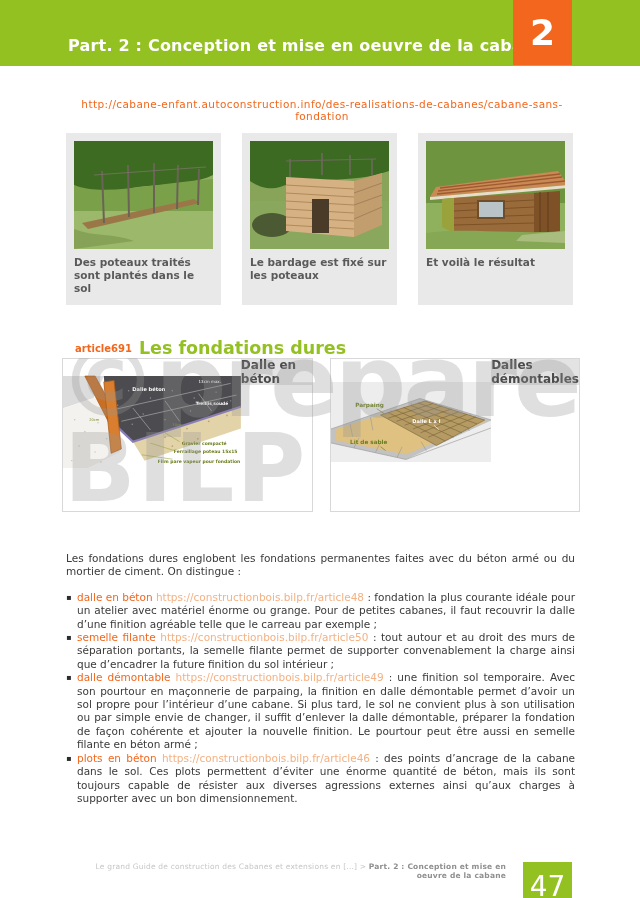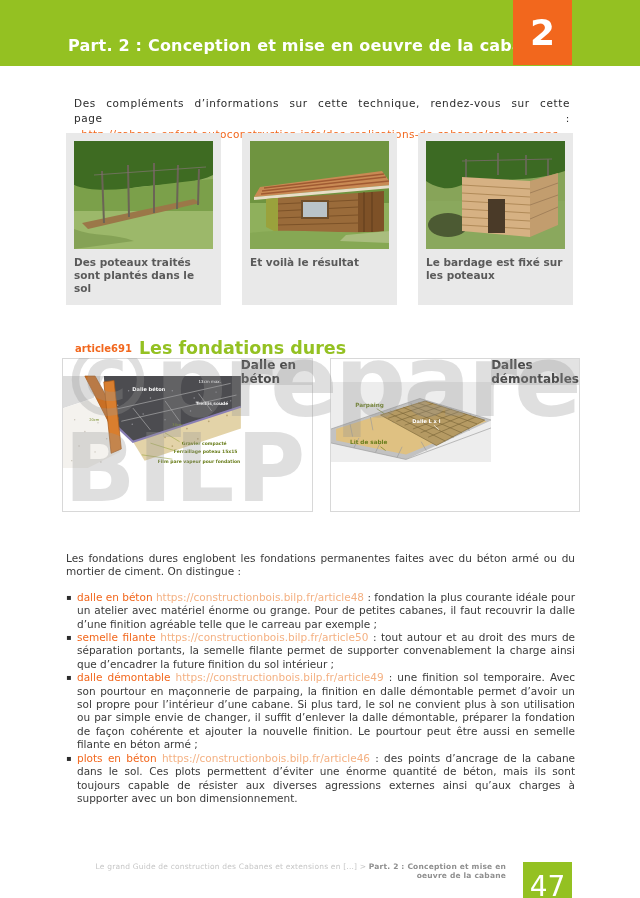--- a/index.html
+++ b/index.html
@@ -106,21 +106,20 @@
 </style>
 </head>
 <body>
 
 <div class="header">
   <div class="header-title">Part. 2 : Conception et mise en oeuvre de la cabane</div>
   <div class="chapter-box">2</div>
 </div>
 
 <div class="intro">
-  <div class="intro-text">Des compléments d’informations sur cette technique, rendez-vous sur cette page :</div>
   <a class="intro-link" href="#">http://cabane-enfant.autoconstruction.info/des-realisations-de-cabanes/cabane-sans-fondation</a>
 </div>
 
 <div class="photos">
 
   <div class="photo-card">
     <span class="photo-frame">
       <svg viewBox="0 0 139 108" xmlns="http://www.w3.org/2000/svg">
         <rect width="139" height="108" fill="#8fae62"></rect>
         <rect x="0" y="0" width="42" height="26" fill="#cfe0ea"></rect>
@@ -138,53 +137,20 @@
         <line x1="20" y1="34" x2="132" y2="26" stroke="#7a7468" stroke-width="0.8"></line>
         <path d="M0,88 C20,96 40,92 60,100 L0,108 Z" fill="#85a256"></path>
       </svg>
     </span>
     <div class="photo-caption">Des poteaux traités sont plantés dans le sol</div>
   </div>
 
   <div class="photo-card">
     <span class="photo-frame">
       <svg viewBox="0 0 139 108" xmlns="http://www.w3.org/2000/svg">
-        <rect width="139" height="108" fill="#6f9440"></rect>
-        <rect x="0" y="62" width="139" height="46" fill="#8fb05c"></rect>
-        <polygon points="10,46 132,30 142,44 4,56" fill="#c98a54"></polygon>
-        <g stroke="#a05a32" stroke-width="1.4">
-          <line x1="12" y1="50" x2="136" y2="36"></line>
-          <line x1="11" y1="53" x2="139" y2="40"></line>
-          <line x1="14" y1="47" x2="134" y2="33"></line>
-        </g>
-        <polygon points="4,56 142,44 142,47 4,59" fill="#e8ddc8"></polygon>
-        <polygon points="16,58 28,57 28,92 16,86" fill="#9aa23c"></polygon>
-        <polygon points="28,57 108,52 108,92 28,92" fill="#9a6b3a"></polygon>
-        <g stroke="#7c5228" stroke-width="1">
-          <line x1="28" y1="63" x2="108" y2="59"></line>
-          <line x1="28" y1="70" x2="108" y2="66"></line>
-          <line x1="28" y1="77" x2="108" y2="74"></line>
-          <line x1="28" y1="84" x2="108" y2="82"></line>
-        </g>
-        <rect x="52" y="60" width="26" height="17" fill="#b9c4c9" stroke="#6e4e2a" stroke-width="2"></rect>
-        <polygon points="108,52 134,50 134,92 108,92" fill="#7e5127"></polygon>
-        <g stroke="#5f3c1c" stroke-width="1">
-          <line x1="114" y1="51" x2="114" y2="92"></line>
-          <line x1="122" y1="51" x2="122" y2="92"></line>
-        </g>
-        <path d="M0,92 C40,86 90,94 139,90 V108 H0 Z" fill="#86a854"></path>
-        <polygon points="96,94 139,90 139,102 90,100" fill="#a9bd7e"></polygon>
-      </svg>
-    </span>
-    <div class="photo-caption">Et voilà le résultat</div>
-  </div>
-
-  <div class="photo-card">
-    <span class="photo-frame">
-      <svg viewBox="0 0 139 108" xmlns="http://www.w3.org/2000/svg">
         <rect width="139" height="108" fill="#87a459"></rect>
         <rect x="0" y="0" width="50" height="22" fill="#d8e8f0"></rect>
         <path d="M0,0 H139 V30 C100,44 60,34 30,46 C18,50 6,44 0,40 Z" fill="#3c6a23"></path>
         <rect x="0" y="60" width="139" height="48" fill="#8aa85d"></rect>
         <ellipse cx="22" cy="84" rx="20" ry="12" fill="#4c5a33"></ellipse>
         <g stroke="#6e6a5e" stroke-width="1.6">
           <line x1="40" y1="18" x2="40" y2="38"></line>
           <line x1="72" y1="12" x2="72" y2="34"></line>
           <line x1="100" y1="14" x2="100" y2="34"></line>
           <line x1="122" y1="18" x2="122" y2="38"></line>
@@ -202,20 +168,53 @@
         <rect x="62" y="58" width="17" height="34" fill="#4a3a28"></rect>
         <polygon points="104,40 132,32 132,84 104,96" fill="#c29d6e"></polygon>
         <g stroke="#a3815a" stroke-width="1">
           <line x1="104" y1="52" x2="132" y2="42"></line>
           <line x1="104" y1="64" x2="132" y2="54"></line>
           <line x1="104" y1="78" x2="132" y2="66"></line>
         </g>
       </svg>
     </span>
     <div class="photo-caption">Le bardage est fixé sur les poteaux</div>
+  </div>
+
+  <div class="photo-card">
+    <span class="photo-frame">
+      <svg viewBox="0 0 139 108" xmlns="http://www.w3.org/2000/svg">
+        <rect width="139" height="108" fill="#6f9440"></rect>
+        <rect x="0" y="62" width="139" height="46" fill="#8fb05c"></rect>
+        <polygon points="10,46 132,30 142,44 4,56" fill="#c98a54"></polygon>
+        <g stroke="#a05a32" stroke-width="1.4">
+          <line x1="12" y1="50" x2="136" y2="36"></line>
+          <line x1="11" y1="53" x2="139" y2="40"></line>
+          <line x1="14" y1="47" x2="134" y2="33"></line>
+        </g>
+        <polygon points="4,56 142,44 142,47 4,59" fill="#e8ddc8"></polygon>
+        <polygon points="16,58 28,57 28,92 16,86" fill="#9aa23c"></polygon>
+        <polygon points="28,57 108,52 108,92 28,92" fill="#9a6b3a"></polygon>
+        <g stroke="#7c5228" stroke-width="1">
+          <line x1="28" y1="63" x2="108" y2="59"></line>
+          <line x1="28" y1="70" x2="108" y2="66"></line>
+          <line x1="28" y1="77" x2="108" y2="74"></line>
+          <line x1="28" y1="84" x2="108" y2="82"></line>
+        </g>
+        <rect x="52" y="60" width="26" height="17" fill="#b9c4c9" stroke="#6e4e2a" stroke-width="2"></rect>
+        <polygon points="108,52 134,50 134,92 108,92" fill="#7e5127"></polygon>
+        <g stroke="#5f3c1c" stroke-width="1">
+          <line x1="114" y1="51" x2="114" y2="92"></line>
+          <line x1="122" y1="51" x2="122" y2="92"></line>
+        </g>
+        <path d="M0,92 C40,86 90,94 139,90 V108 H0 Z" fill="#86a854"></path>
+        <polygon points="96,94 139,90 139,102 90,100" fill="#a9bd7e"></polygon>
+      </svg>
+    </span>
+    <div class="photo-caption">Et voilà le résultat</div>
   </div>
 </div>
 
 <div class="section-heading">
   <span class="article-ref">article691</span><span class="section-title">Les fondations dures</span>
 </div>
 
 <div class="diagrams">
 
   <div class="diagram">

